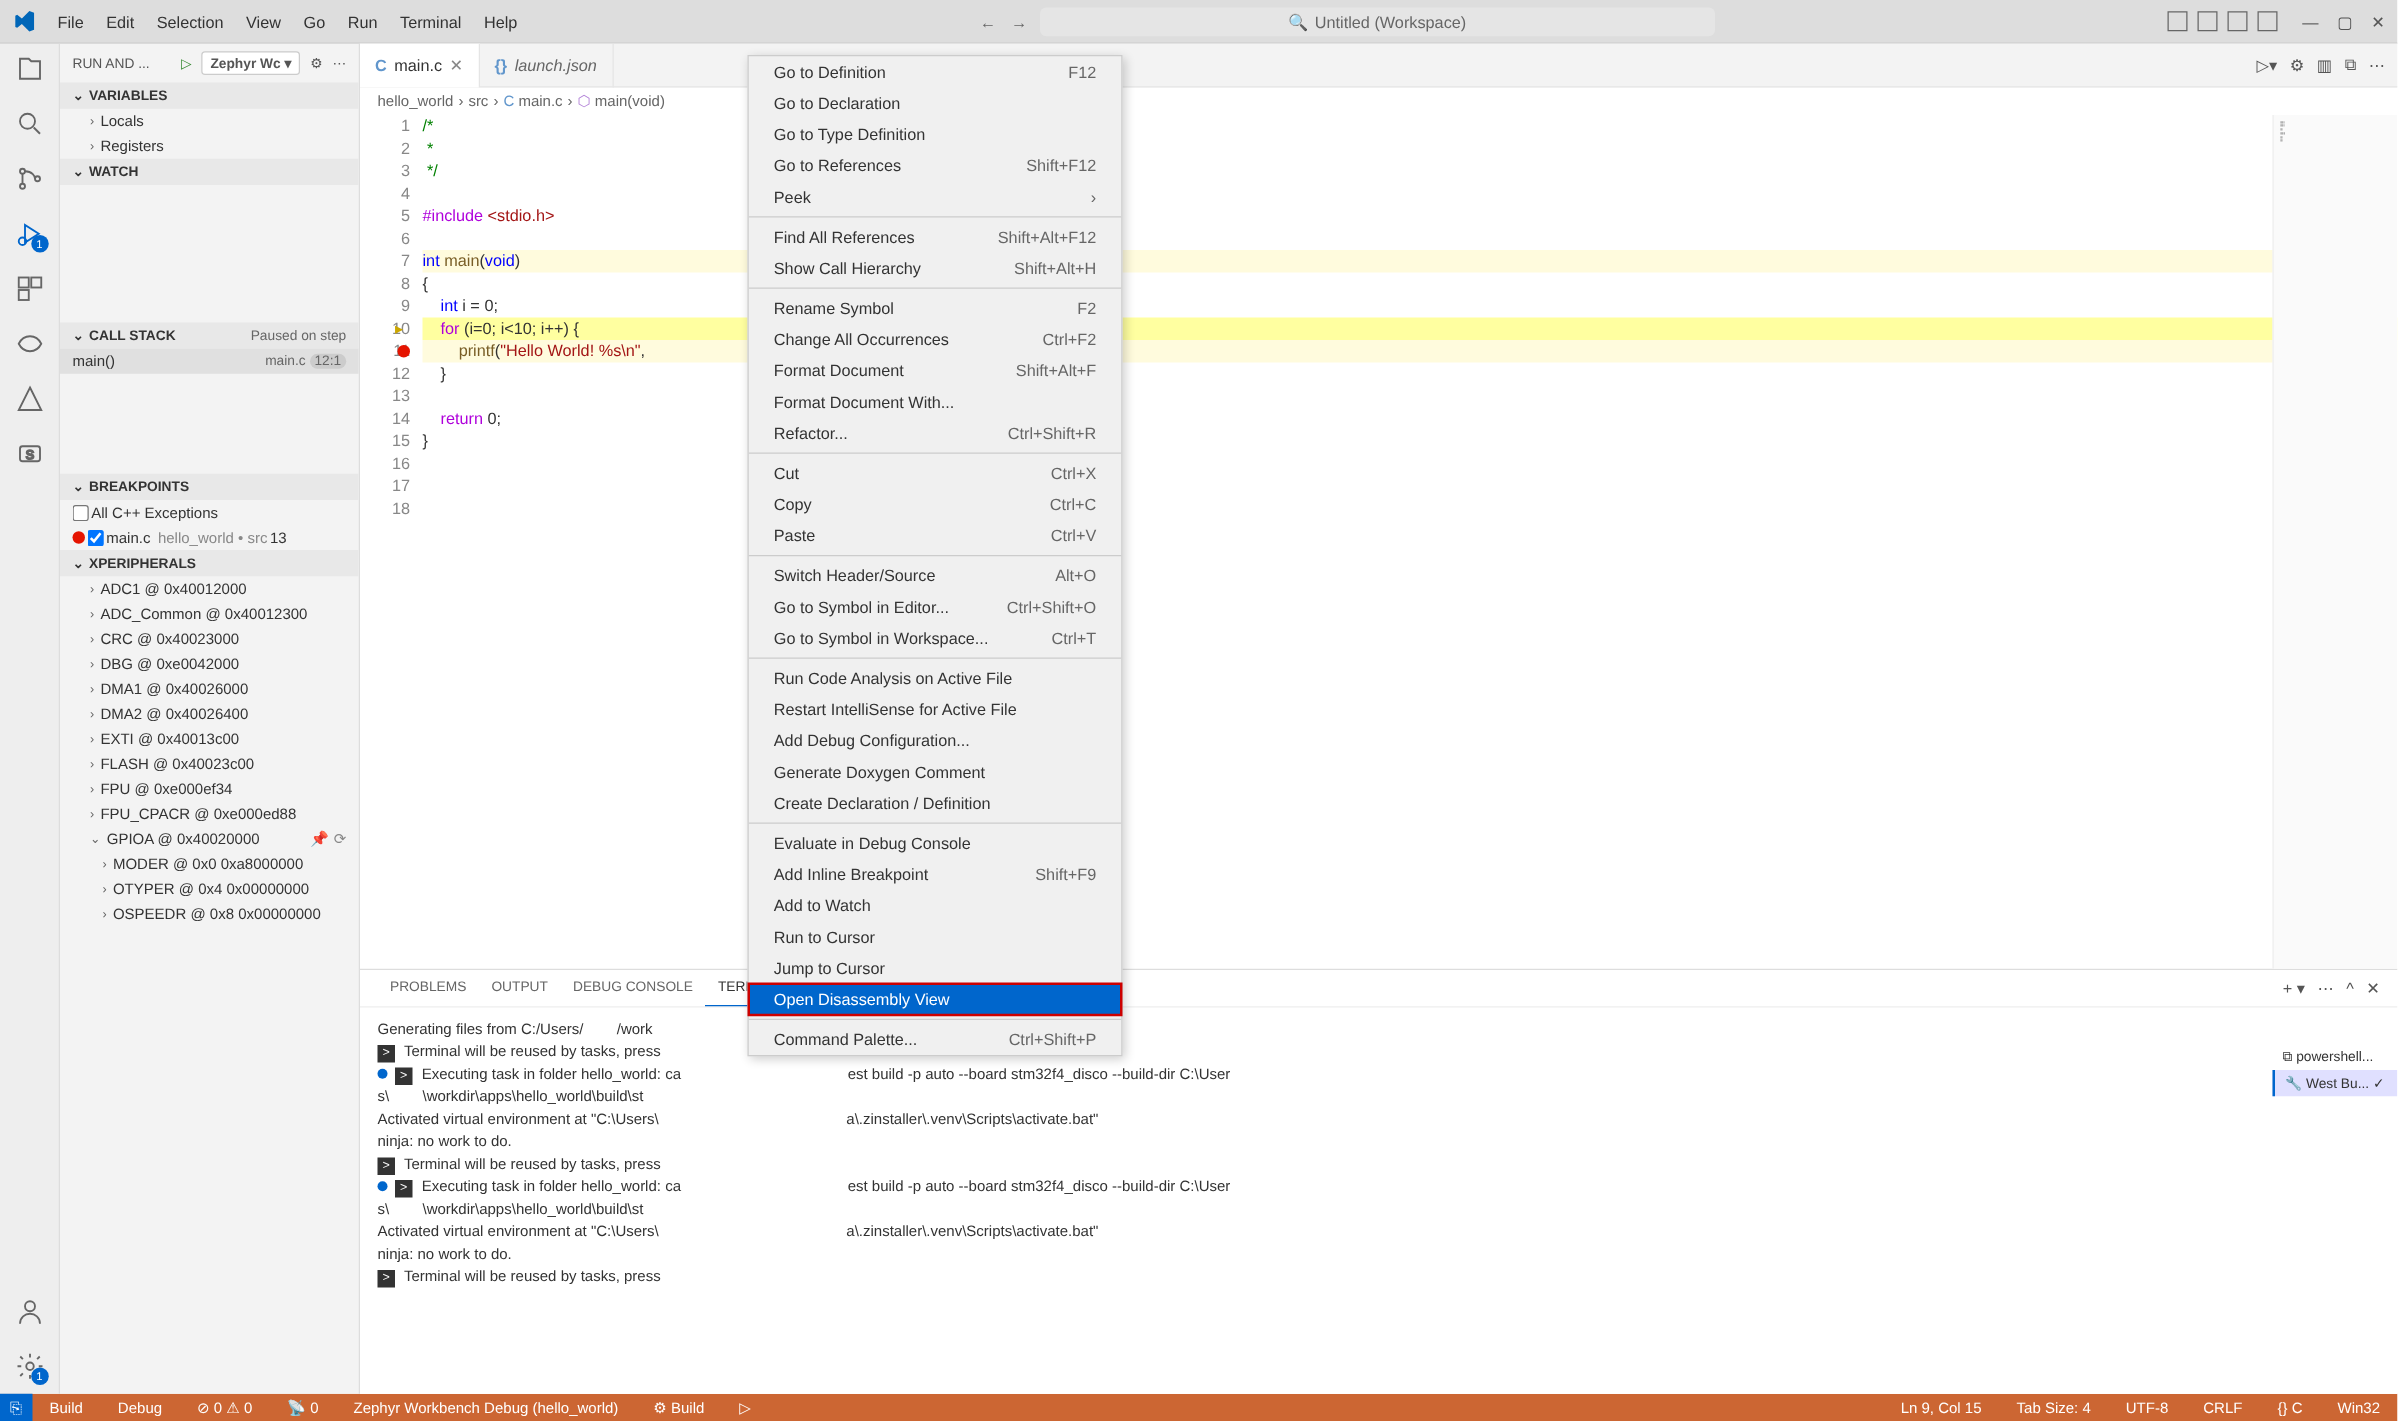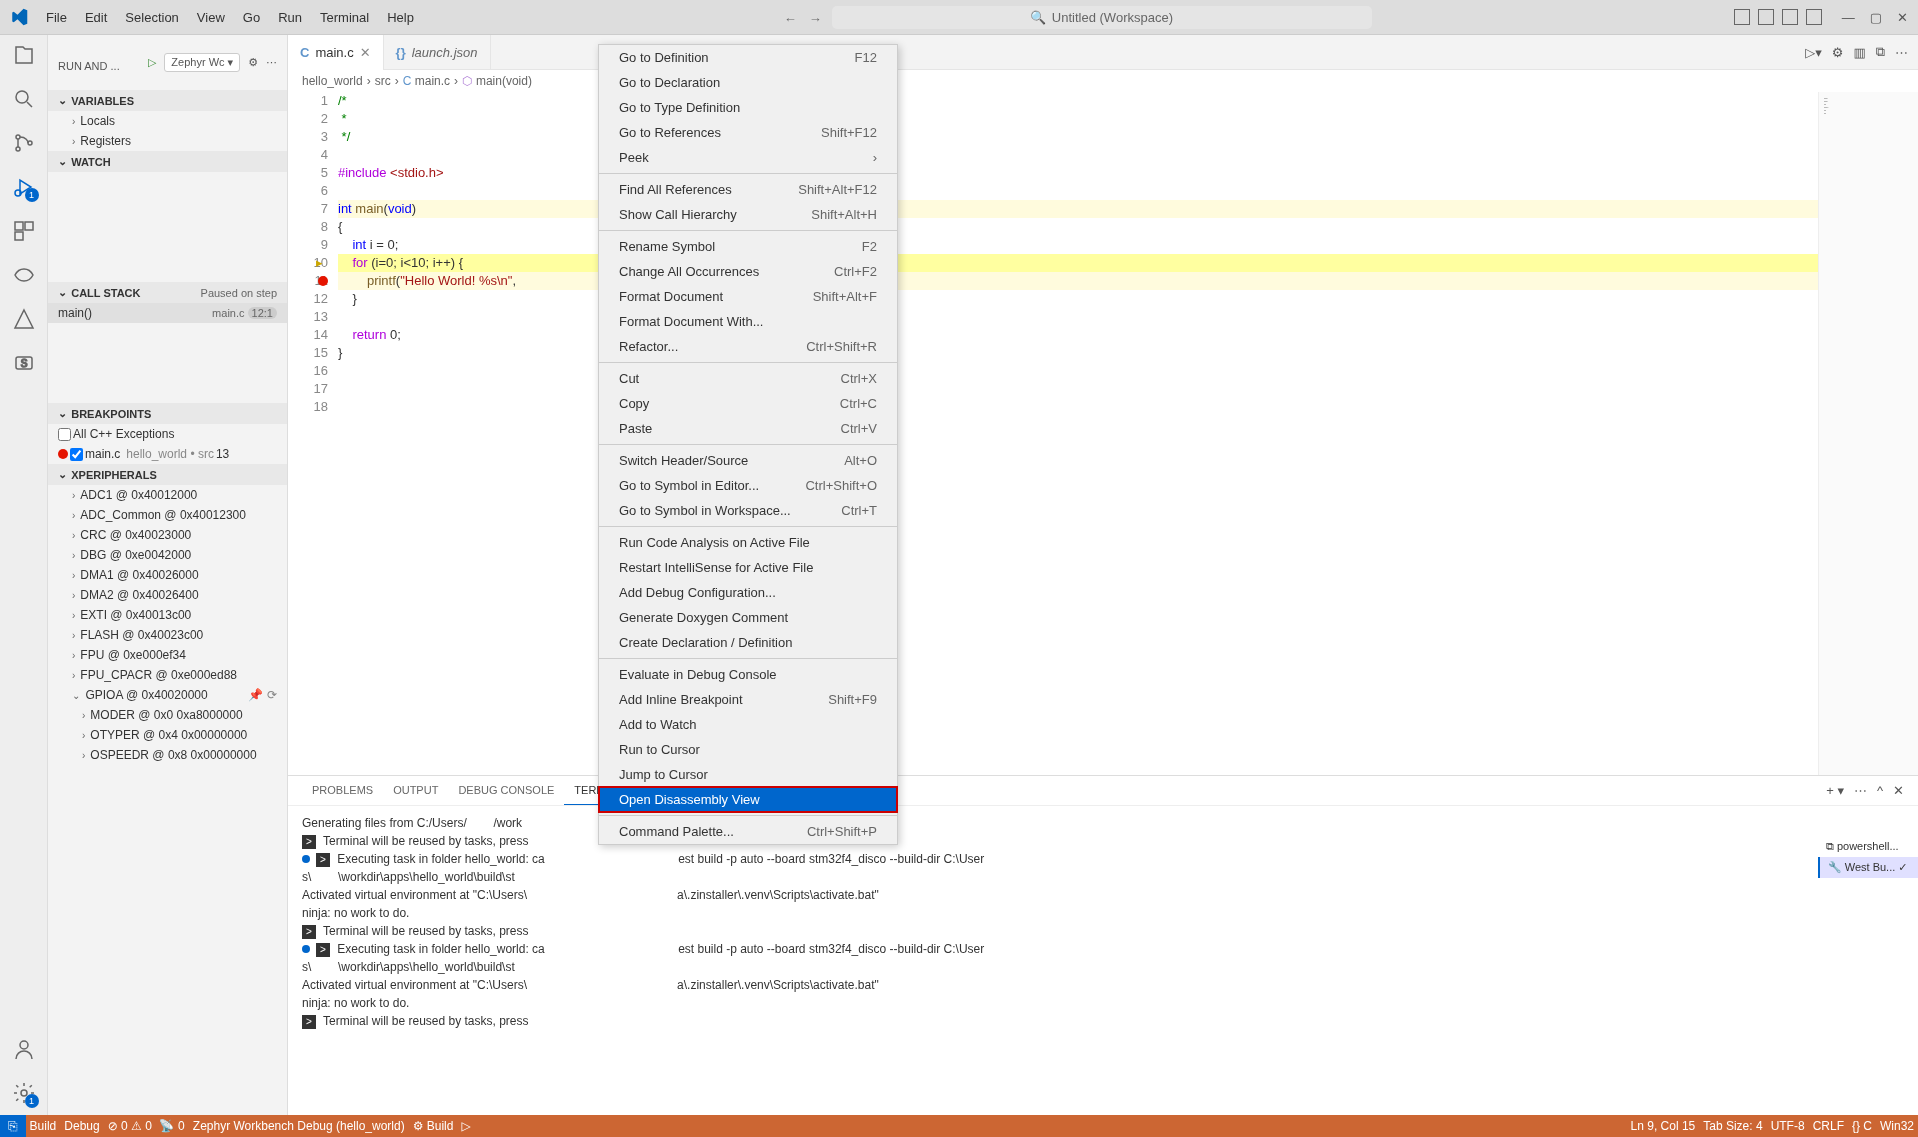--- a/index.html
+++ b/index.html
@@ -17,24 +17,24 @@
 .layout-icons span { width: 16px; height: 16px; border: 1.5px solid #666; display: inline-block; }
 
 .main { display: flex; height: calc(100% - 35px - 22px); }
 .activitybar { width: 48px; background: #eee; border-right: 1px solid #ddd; display: flex; flex-direction: column; align-items: center; padding-top: 8px; gap: 20px; }
 .activitybar .ab-icon { width: 24px; height: 24px; display: flex; align-items: center; justify-content: center; color: #666; position: relative; }
 .activitybar .ab-icon.active { color: #0066cc; }
 .activitybar .badge { position: absolute; bottom: -3px; right: -3px; background: #0066cc; color: #fff; border-radius: 50%; width: 14px; height: 14px; font-size: 9px; display: flex; align-items: center; justify-content: center; }
 .activitybar .bottom { margin-top: auto; margin-bottom: 10px; display: flex; flex-direction: column; gap: 20px; align-items: center; }
 
 .sidebar { width: 240px; background: #f3f3f3; border-right: 1px solid #ddd; display: flex; flex-direction: column; font-size: 12px; overflow: hidden; }
-.sidebar-header { display: flex; align-items: flex-end; padding: 18px 10px; color: #555; font-size: 11px; }
+.sidebar-header { display: flex; align-items: center; padding: 6px 10px; color: #555; font-size: 11px; }
 .sidebar-header .title { flex: 1; text-transform: uppercase; }
 .sidebar-header .actions { display: flex; gap: 8px; align-items: center; }
-.sidebar-header .dropdown { border: 1px solid #ccc; padding: 2px 6px; background: #fff; border-radius: 3px; font-size: 11px; }
+.sidebar-header .dropdown { border: 1px solid #ccc; padding: 2px 6px; background: #fff; border-radius: 3px; font-size: 11px; font-weight: bold; }
 .section-title { padding: 4px 10px; font-weight: bold; font-size: 11px; color: #333; display: flex; align-items: center; background: #e8e8e8; }
 .section-title .chev { margin-right: 4px; }
 .section-title .right { margin-left: auto; font-weight: normal; color: #666; }
 .tree-item { padding: 3px 10px 3px 24px; display: flex; align-items: center; gap: 5px; }
 .tree-item .chev { color: #666; font-size: 10px; }
 .tree-item.sub { padding-left: 34px; }
 .callstack-item { padding: 3px 10px; display: flex; align-items: center; background: #e0e0e0; }
 .callstack-item .file { margin-left: auto; color: #666; font-size: 11px; }
 .bp-item { padding: 3px 10px; display: flex; align-items: center; gap: 2px; }
 .bp-dot { width: 10px; height: 10px; background: #e51400; border-radius: 50%; }
@@ -71,21 +71,21 @@
 .panel-actions { margin-left: auto; display: flex; gap: 10px; align-items: center; color: #555; }
 .terminal { flex: 1; font-family: Consolas, monospace; font-size: 12px; padding: 8px 14px; color: #333; overflow: hidden; position: relative; }
 .terminal .tline { white-space: pre; line-height: 18px; }
 .task-icon { display: inline-block; width: 14px; height: 14px; background: #333; color: #fff; text-align: center; font-size: 10px; line-height: 14px; margin-right: 4px; }
 .blue-dot { display: inline-block; width: 8px; height: 8px; background: #0066cc; border-radius: 50%; margin-right: 6px; }
 .term-sidebar { position: absolute; right: 0; top: 30px; width: 100px; }
 .term-sidebar .titem { padding: 4px 8px; display: flex; align-items: center; gap: 4px; font-size: 11px; }
 .term-sidebar .titem.active { background: #e0e0ff; border-left: 2px solid #0066cc; }
 
 .statusbar { height: 22px; background: #cc6633; color: #fff; display: flex; align-items: center; font-size: 12px; }
-.statusbar .sb-item { padding: 0 4px; display: flex; align-items: center; gap: 4px; }
+.statusbar .sb-item { padding: 0 14px; display: flex; align-items: center; gap: 4px; }
 .statusbar .sb-remote { background: #0066cc; height: 100%; display: flex; align-items: center; padding: 0 8px; }
 .statusbar .right { margin-left: auto; display: flex; }
 
 .context-menu { position: absolute; left: 598px; top: 44px; width: 300px; background: #f0f0f0; border: 1px solid #ccc; box-shadow: 2px 2px 8px rgba(0,0,0,0.2); z-index: 1000; font-size: 13px; }
 .context-menu .cm-item { padding: 5px 20px; display: flex; cursor: pointer; }
 .context-menu .cm-item.highlighted { background: #0066cc; color: #fff; outline: 2px solid #c00; outline-offset: -1px; }
 .context-menu .cm-sep { height: 1px; background: #ccc; margin: 3px 0; }
 .context-menu .cm-shortcut { margin-left: auto; color: #666; }
 .context-menu .cm-sub { margin-left: auto; color: #666; }
 

